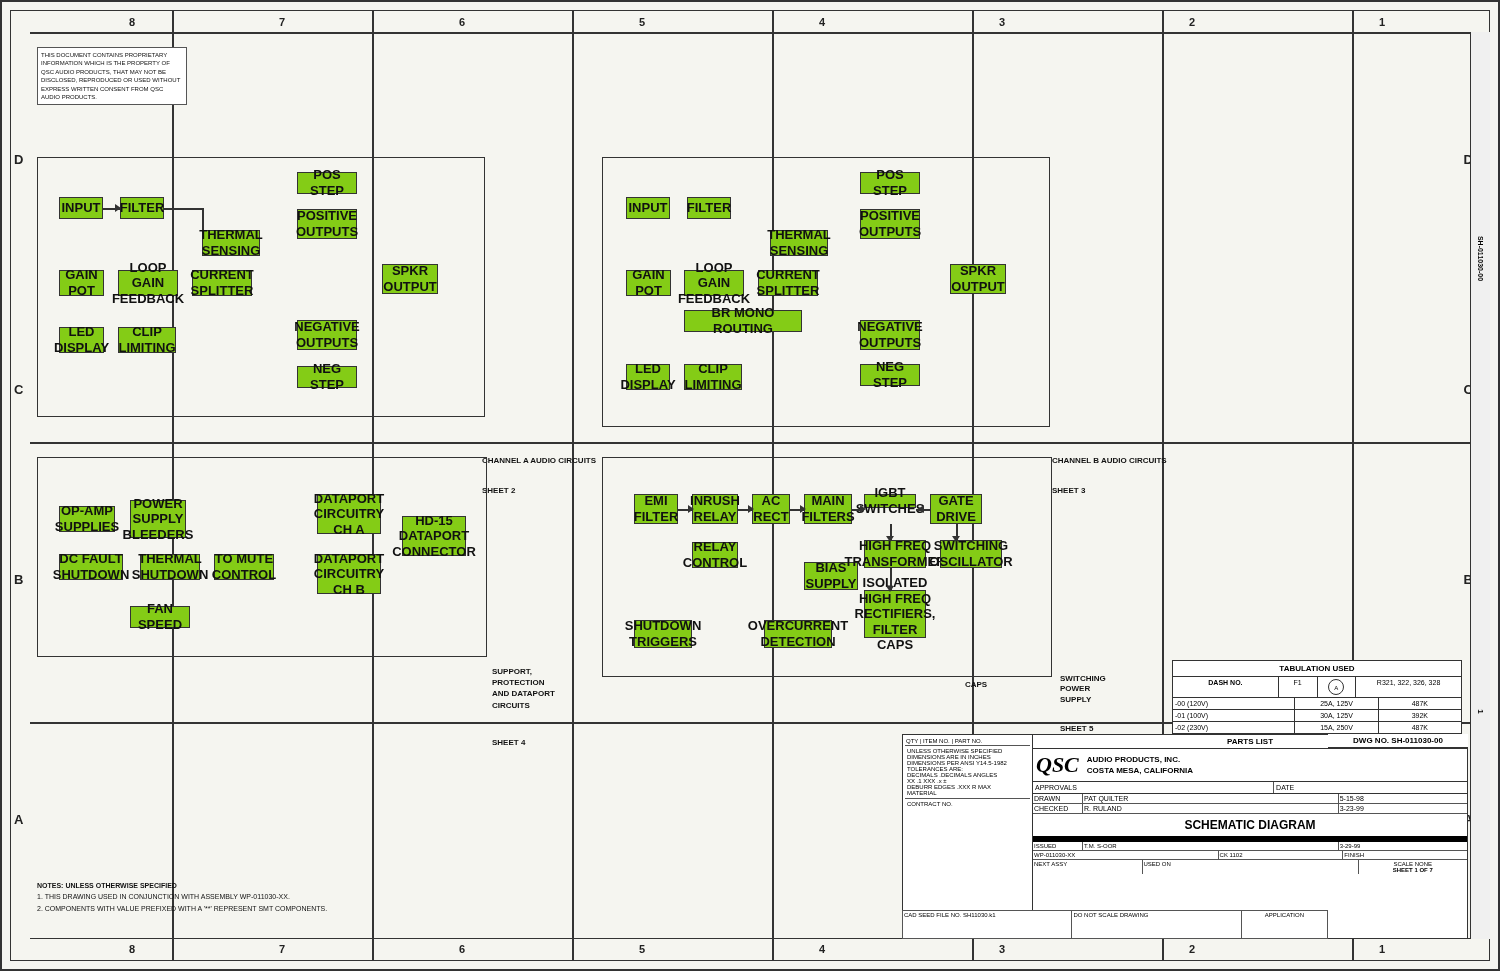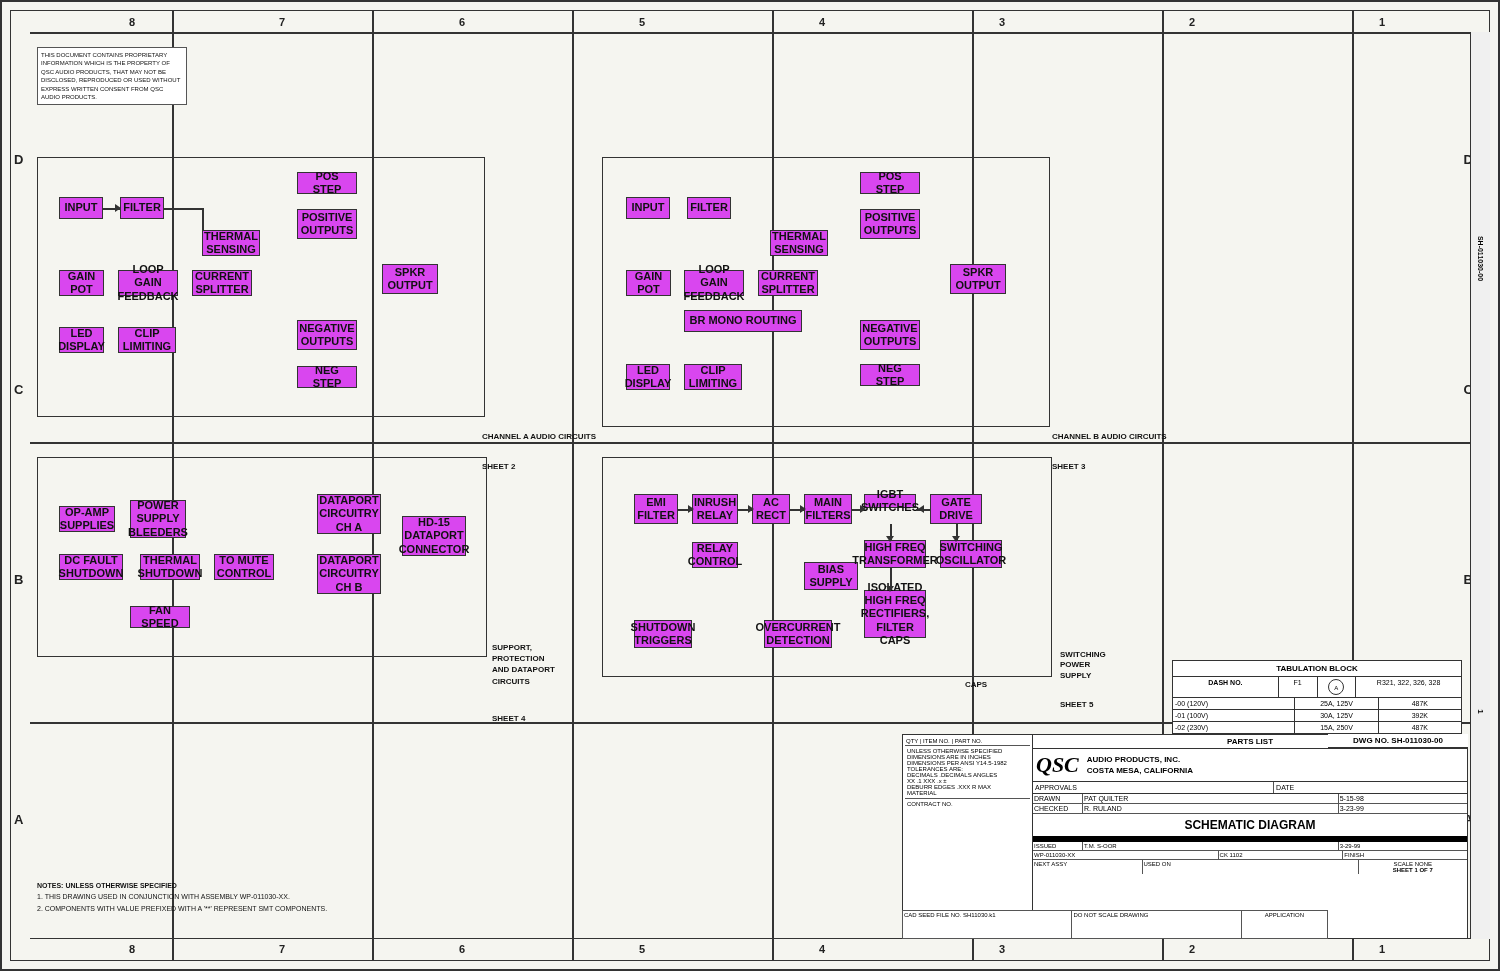--- a/index.html
+++ b/index.html
@@ -30,26 +30,26 @@
       font-size: 11px;
       font-weight: bold;
       color: #222;
       text-align: center;
     }
 
     
     .block-box {
       position: absolute;
       border: 1.5px solid #333;
-      background: #d946ef;
+      background: #84cc16;
       display: flex;
       align-items: center;
       justify-content: center;
       text-align: center;
-      font-size: 11px;
+      font-size: 13px;
       font-weight: bold;
       line-height: 1.2;
       color: #111;
       padding: 2px;
     }
 
     
     .connector-h {
       position: absolute;
       height: 1.5px;
@@ -91,20 +91,21 @@
       background: transparent;
     }
 
     
     .section-label {
       position: absolute;
       font-size: 8px;
       font-weight: bold;
       color: #111;
       line-height: 1.3;
+      margin-top: 24px;
     }
 
     
     .notes-text {
       position: absolute;
       font-size: 7px;
       color: #111;
       line-height: 1.4;
     }
 
@@ -282,21 +283,21 @@
   <div class="arrow-right" style="top:503px;left:858px;"></div>
   <div class="connector-h" style="top:507px;left:914px;width:14px;"></div>
   <div class="arrow-left" style="top:503px;left:916px;"></div>
 
   <div class="section-label" style="top:648px;left:1058px;">
     SWITCHING<br>POWER<br>SUPPLY
   </div>
   <div class="section-label" style="top:698px;left:1058px;">SHEET 5</div>
 
   <div style="position:absolute;top:658px;left:1170px;width:290px;border:1.5px solid #333;background:#fff;">
-    <div style="font-size:8px;font-weight:bold;text-align:center;border-bottom:1px solid #333;padding:3px;">TABULATION BLOCK</div>
+    <div style="font-size:8px;font-weight:bold;text-align:center;border-bottom:1px solid #333;padding:3px;">TABULATION USED</div>
     <div style="display:flex;border-bottom:1px solid #333;">
       <div style="flex:1.5;border-right:1px solid #333;font-size:7px;padding:2px;text-align:center;font-weight:bold;">DASH NO.</div>
       <div style="flex:0.5;border-right:1px solid #333;font-size:7px;padding:2px;text-align:center;">F1</div>
       <div style="flex:0.5;border-right:1px solid #333;font-size:6px;padding:2px;display:flex;align-items:center;justify-content:center;">
         <span style="display:inline-block;width:16px;height:16px;border-radius:50%;border:1px solid #333;text-align:center;line-height:16px;font-size:6px;">A</span>
       </div>
       <div style="flex:1.5;font-size:7px;padding:2px;text-align:center;">R321, 322, 326, 328</div>
     </div>
     <div style="display:flex;border-bottom:1px solid #333;">
       <div style="flex:1.5;border-right:1px solid #333;font-size:7px;padding:2px;">-00 (120V)</div>

